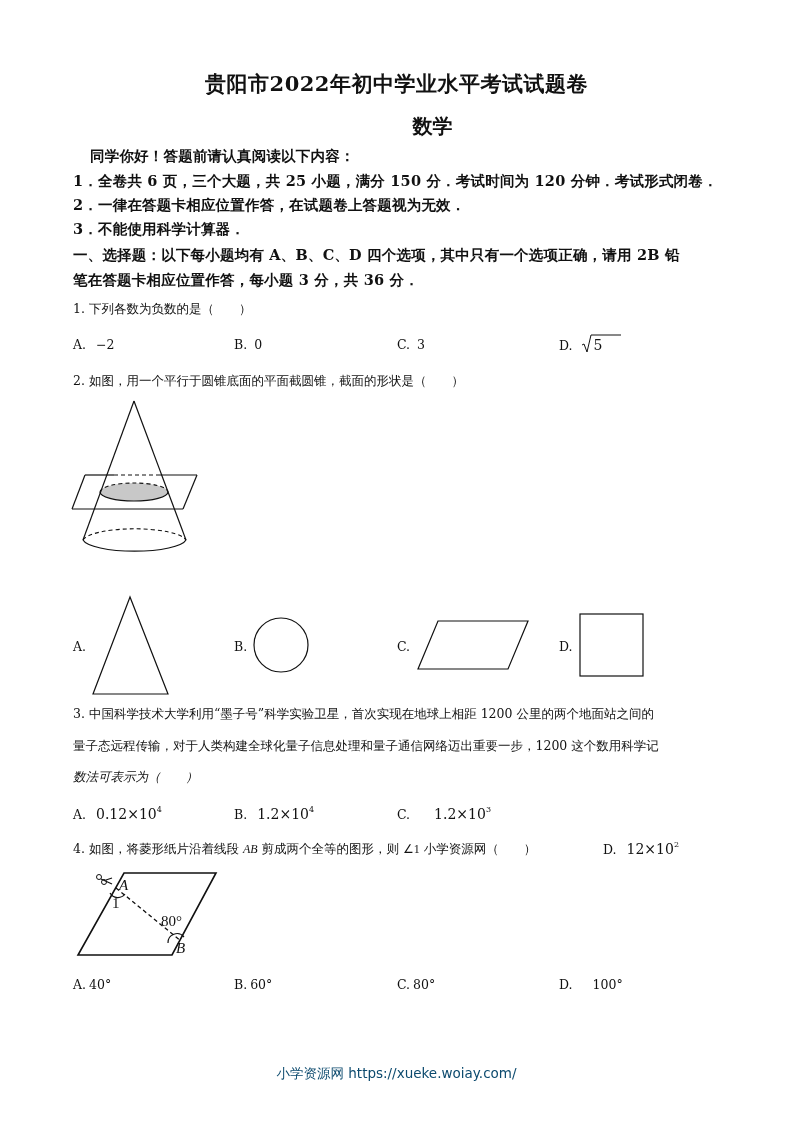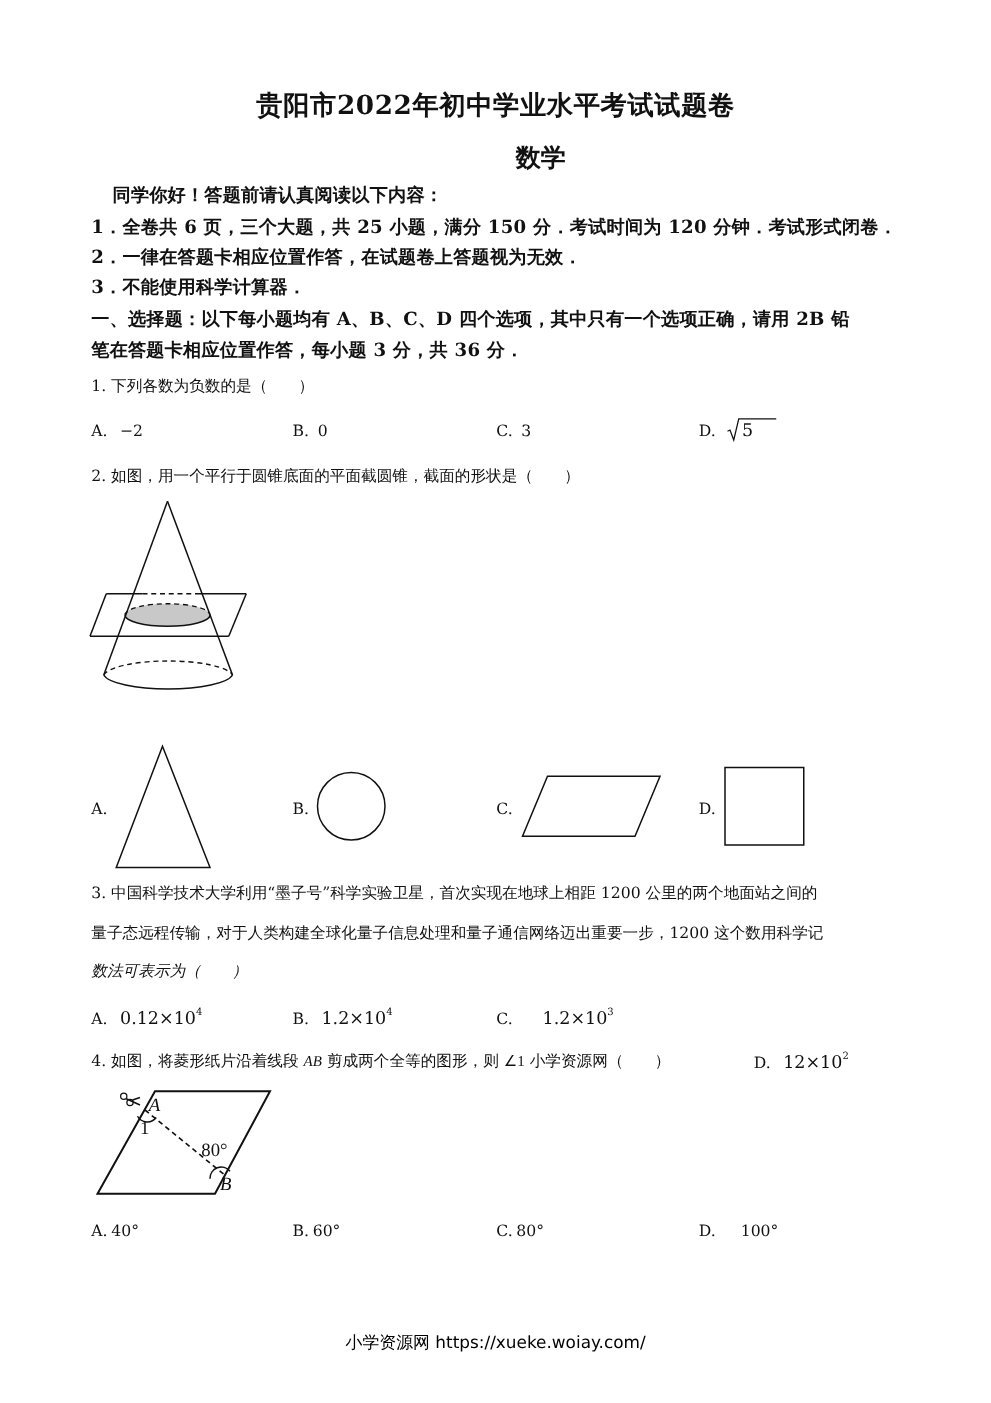--- a/index.html
+++ b/index.html
@@ -6,21 +6,21 @@
   body { width: 793px; height: 1122px; position: relative; overflow: hidden;
          font-family: "DejaVu Serif", "Liberation Serif", serif; color: #111; }
   .abs { position: absolute; white-space: nowrap; }
   .title { font-size: 21px; font-weight: bold; left: 0; width: 793px; text-align: center; letter-spacing: 0.5px; }
   .subtitle { font-size: 20px; font-weight: bold; left: 0; width: 793px; text-align: center; padding-left: 36px; }
   .bold-line { font-size: 14.5px; font-weight: bold; left: 73px; letter-spacing: 0.2px; }
   .q { font-size: 12.5px; left: 73px; }
   .opt { font-size: 12.5px; }
   .math { font-family: "Liberation Serif", serif; font-style: italic; font-size: 12px; }
   sup { font-size: 8px; vertical-align: 7px; }
-  .footer { font-family: "DejaVu Sans", sans-serif; font-size: 13.5px; color: #000000; left: 0; width: 793px; text-align: center; }
+  .footer { font-family: "DejaVu Sans", sans-serif; font-size: 13.5px; color: #0c4a6e; left: 0; width: 793px; text-align: center; }
   svg { position: absolute; overflow: visible; }
   .stroke { stroke: #111; stroke-width: 1.2; fill: none; }
   .dash { stroke: #111; stroke-width: 1.1; fill: none; stroke-dasharray: 4 3; }
   .radical { position: relative; display: inline-block; }
 </style>
 </head>
 <body>
 
 <div class="abs title" style="top:70px;">贵阳市2022年初中学业水平考试试题卷</div>
 <div class="abs subtitle" style="top:113px;">数学</div>

